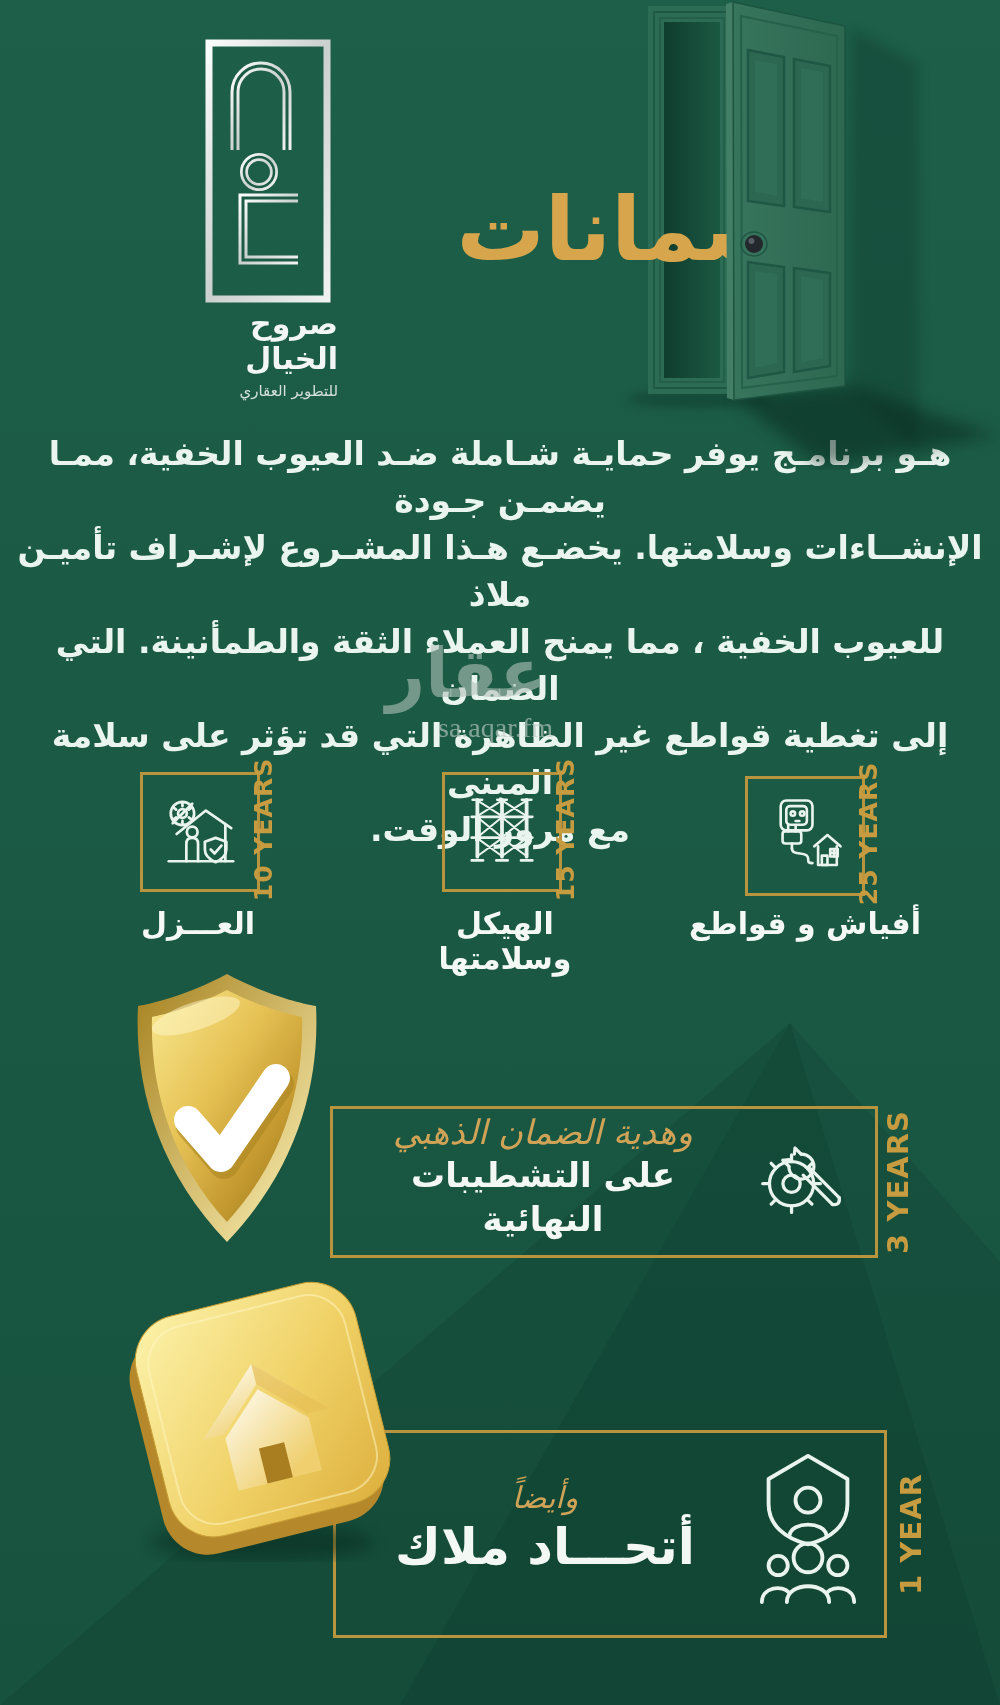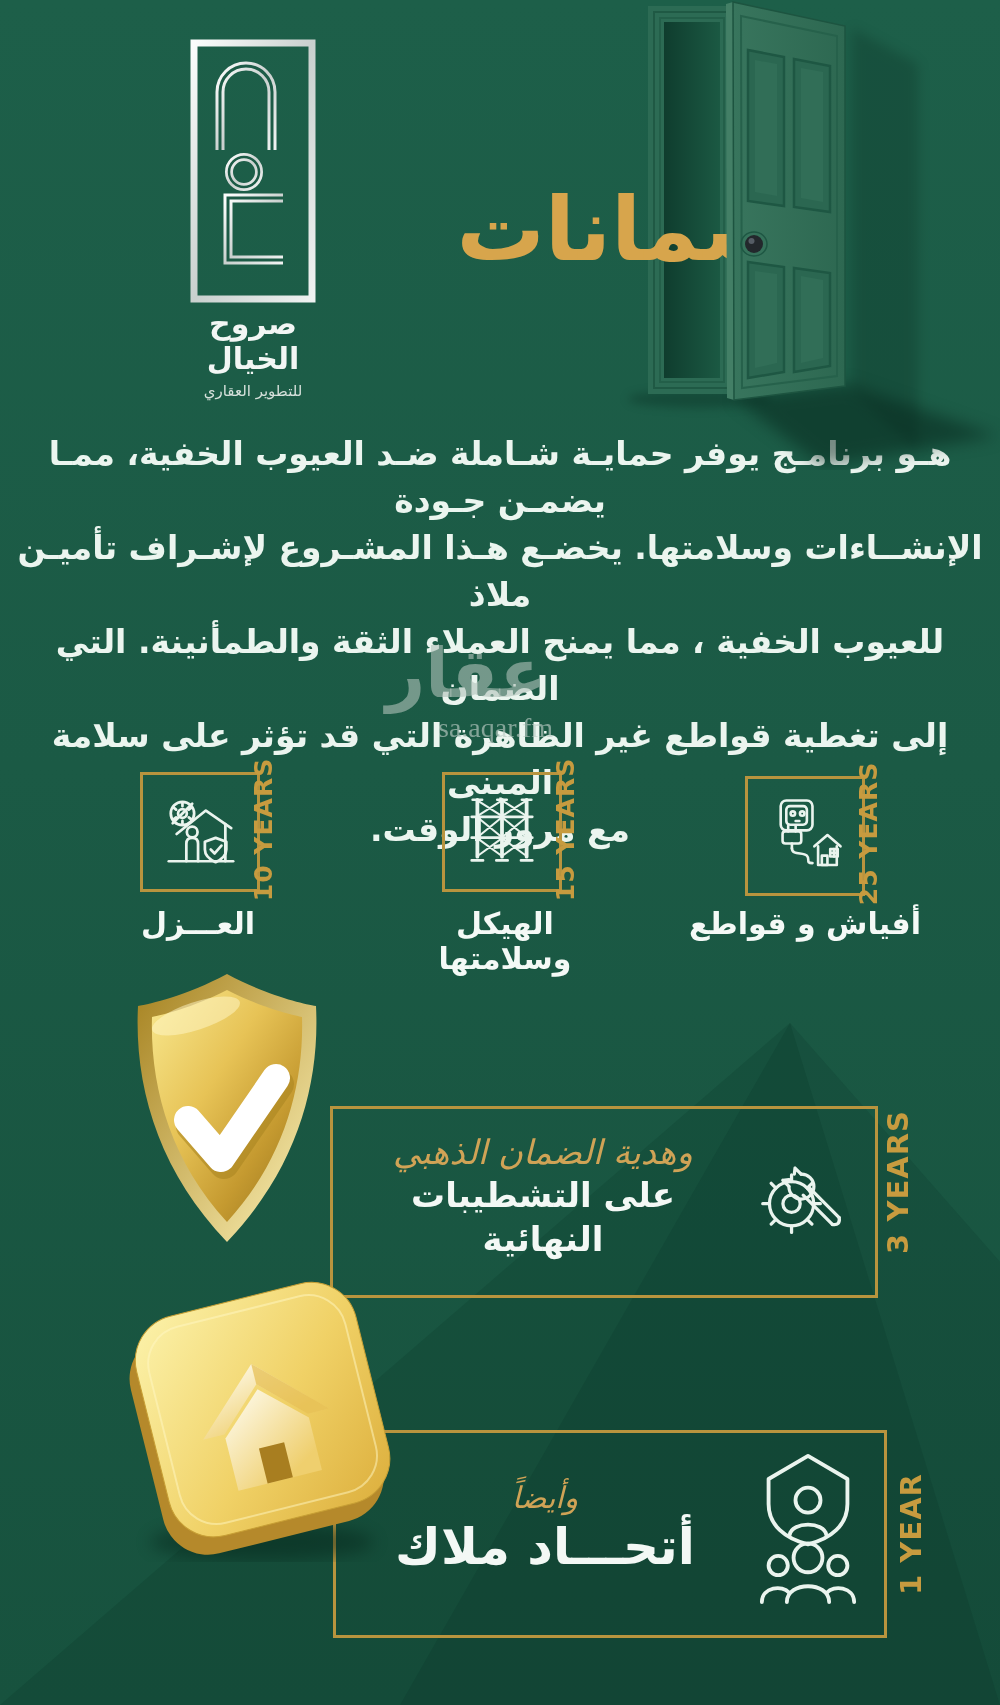--- a/index.html
+++ b/index.html
@@ -5,21 +5,21 @@
   html,body{margin:0;padding:0;background:#0e3529;}
   .poster{
     position:relative;width:1000px;height:1705px;margin:0 auto;overflow:hidden;
     background:linear-gradient(180deg,#1d5f49 0%,#1b5a45 45%,#17523e 100%);
     font-family:"DejaVu Sans","Liberation Sans",sans-serif;
   }
   .tri{position:absolute;inset:0;pointer-events:none;}
   .tri-a{clip-path:polygon(79% 60%,0% 100%,100% 100%);background:rgba(7,42,32,0.16);}
   .tri-b{clip-path:polygon(79% 60%,100% 74%,100% 100%,40% 100%);background:rgba(7,42,32,0.15);}
 
-  .logo-block{position:absolute;left:183px;top:38px;width:140px;text-align:center;z-index:2;}
+  .logo-block{position:absolute;left:198px;top:38px;width:140px;z-index:2;}
   .logo-mark{display:block;margin:0 auto;}
   .brand-name{font-size:30px;font-weight:bold;color:#F2F6F4;margin-top:2px;}
   .brand-tagline{font-size:15px;color:#D5E0DB;margin-top:6px;}
 
   .door-frame{position:absolute;left:600px;top:0;z-index:1;}
   .door-leaf{position:absolute;left:690px;top:0;z-index:3;}
   .hero-title{position:absolute;right:212px;top:186px;z-index:2;font-size:88px;line-height:1;
     font-weight:bold;color:#D7A54C;white-space:nowrap;}
 
   .intro{position:absolute;left:0;right:0;top:430px;z-index:2;text-align:center;
@@ -38,21 +38,21 @@
   .yrs-1{left:246px;top:772px;width:36px;height:114px;font-size:25px;}
   .yrs-2{left:548px;top:772px;width:36px;height:114px;font-size:25px;}
   .yrs-3{left:851px;top:776px;width:36px;height:114px;font-size:25px;}
   .yrs-box3{left:874px;top:1106px;width:48px;height:152px;font-size:29px;}
   .yrs-box1{left:886px;top:1430px;width:50px;height:208px;font-size:29px;}
   .lbl{position:absolute;width:240px;text-align:center;font-size:30px;font-weight:bold;color:#F4F9F6;z-index:2;}
   .lbl1{left:78px;top:906px}.lbl2{left:385px;top:906px}.lbl3{left:685px;top:906px}
 
   .gold-box{position:absolute;border:3px solid #B8943E;z-index:4;box-sizing:border-box;
     display:flex;direction:rtl;align-items:center;}
-  .box3{left:330px;top:1106px;width:548px;height:192px;padding:0 22px 12px 14px;gap:18px;}
+  .box3{left:330px;top:1106px;width:548px;height:152px;padding:0 22px 12px 14px;gap:18px;}
   .box1{left:333px;top:1430px;width:554px;height:208px;padding:0 26px 10px 16px;gap:20px;}
   .box-text{flex:1;text-align:center;}
   .script-line{font-size:34px;font-style:italic;color:#D0A356;line-height:1.25;}
   .bold-line{font-size:34px;font-weight:bold;color:#F3F8F5;line-height:1.3;}
   .script-sm{font-size:30px;font-style:italic;color:#D0A356;line-height:1.2;}
   .bold-xl{font-size:50px;font-weight:bold;color:#F3F8F5;line-height:1.25;}
 
   .shield-svg{position:absolute;left:108px;top:968px;z-index:6;}
   .tile-svg{position:absolute;left:112px;top:1262px;z-index:6;}
 </style>

